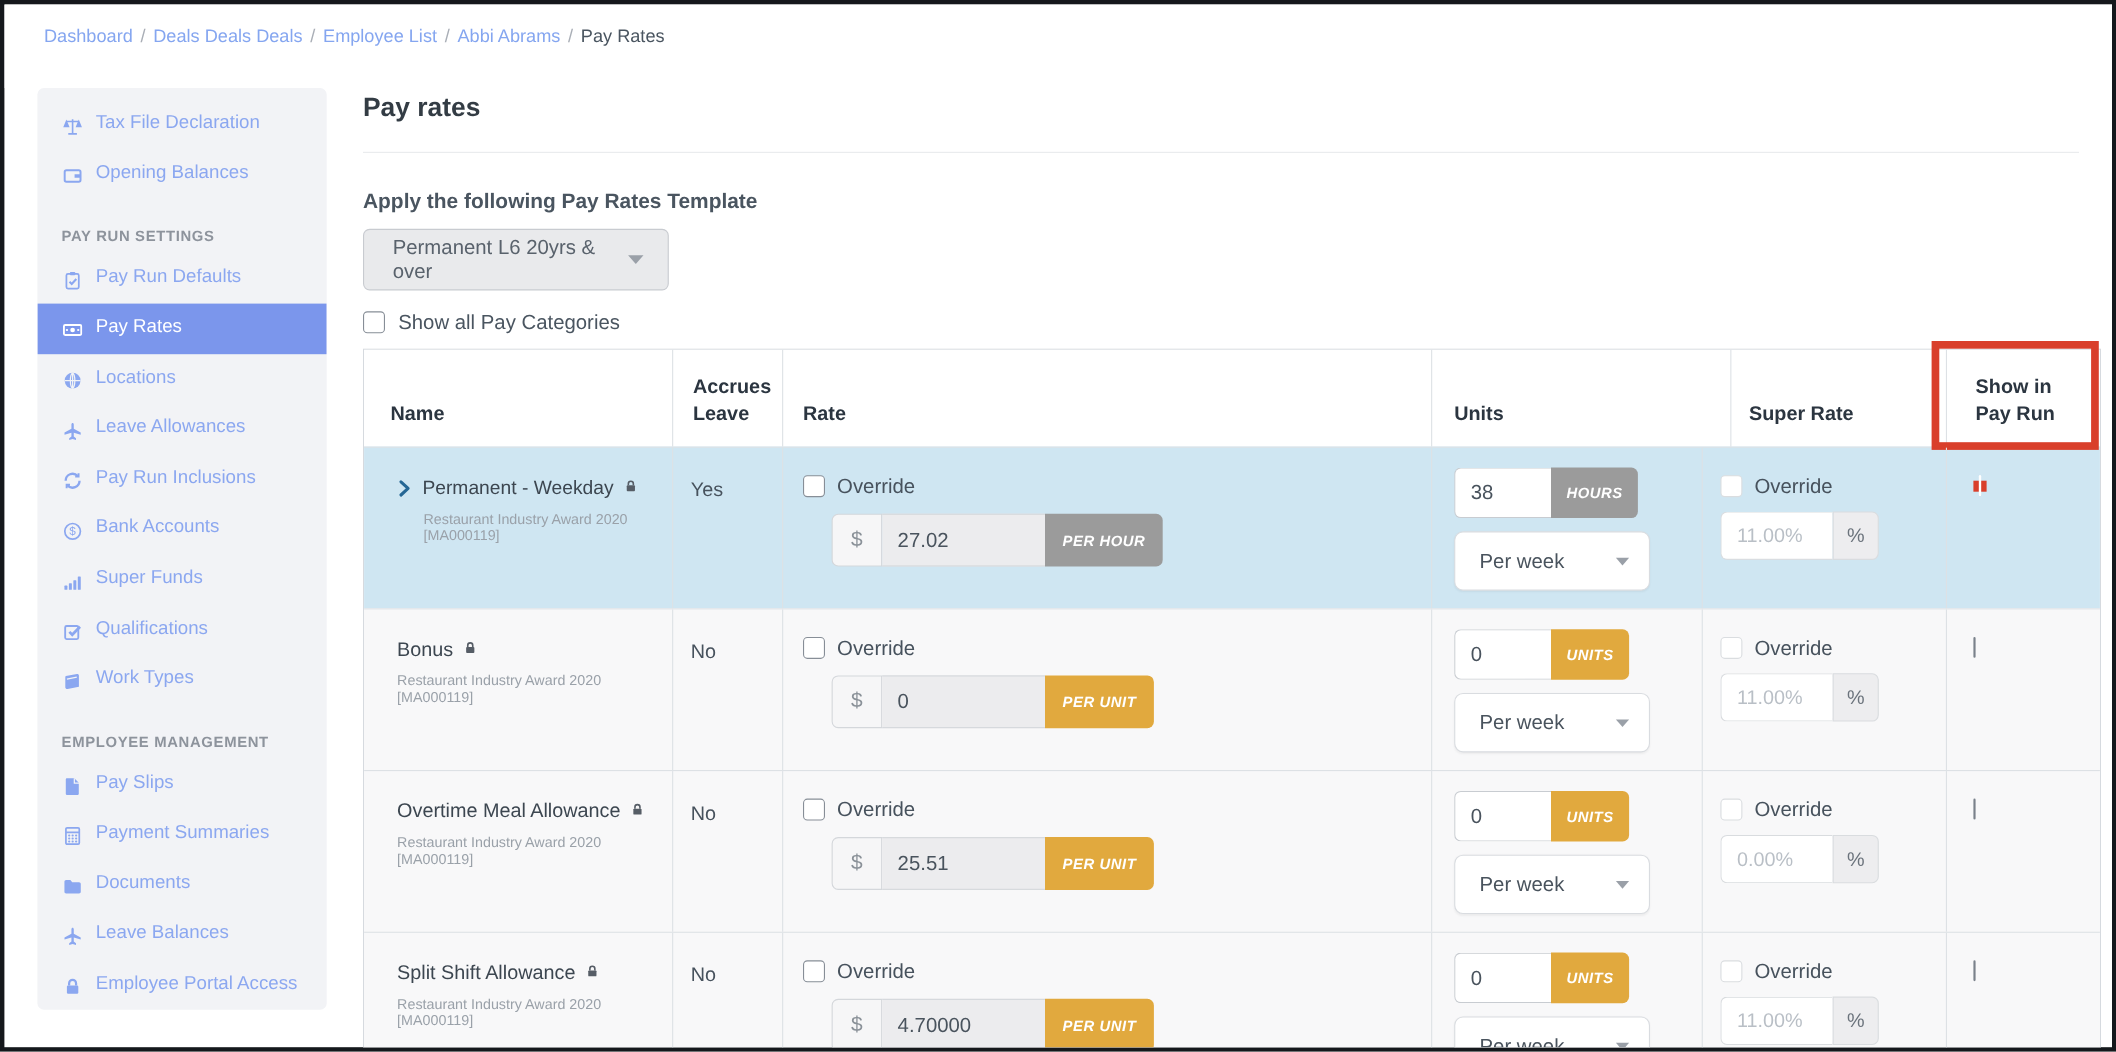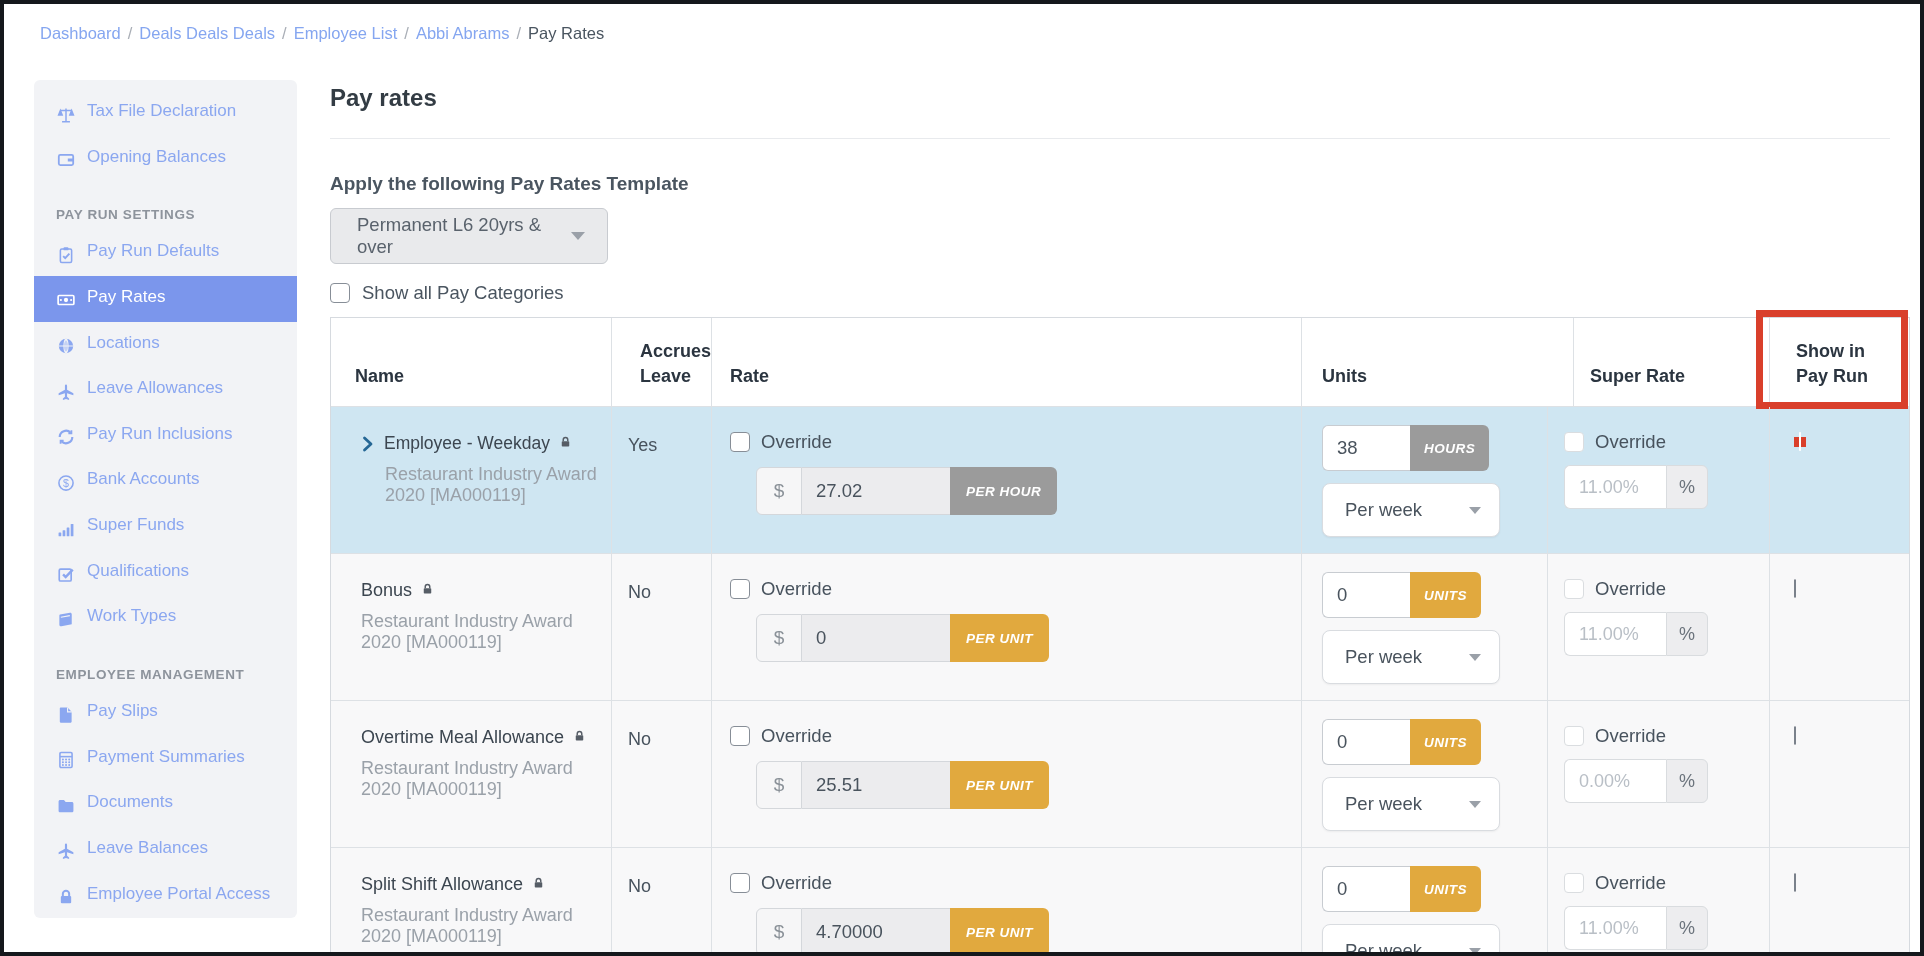--- a/index.html
+++ b/index.html
@@ -59,35 +59,35 @@
   .cb.big { width: 22px; height: 22px; border-color: #7a818b; }
 
   
   .paytable { margin-top: 13px; width: 1580px; border: 1px solid #d6dadf; background: #fff; }
   .trow, .thead { display: grid; grid-template-columns: 280px 100px 590px 246px 222px 142px; }
   .thead { height: 88px; background: #fff; }
   .cell { border-left: 1px solid #dde1e5; position: relative; }
   .cell:first-child { border-left: none; }
   .hcell { display: flex; align-items: flex-end; padding-bottom: 18px; font-size: 18px; font-weight: 700; color: #2b3540; line-height: 1.35; }
   .h-name { padding-left: 24px; }
-  .h-accrues { padding-left: 28px; }
+  .h-accrues { padding-left: 18px; }
   .h-rate { padding-left: 18px; }
   .h-units { padding-left: 20px; }
   .h-super { padding-left: 16px; margin-left: 26px; }
   .h-show { padding-left: 26px; }
   .red-frame {
     position: absolute; top: -8px; bottom: -3px; left: -14px; right: 3px;
     border: 7px solid #d93f2b; pointer-events: none;
   }
   .trow { border-top: 1px solid #dde1e5; height: 147px; background: #f8f8f9; }
   .trow.hl { background: #cfe6f2; }
 
   .c-name { padding: 26px 14px 0 30px; }
   .name-line { display: flex; align-items: center; gap: 9px; font-size: 18px; color: #3c4650; }
-  .award-line { margin-top: 10px; font-size: 18px; color: #9aa1a9; }
+  .award-line { margin-top: 10px; font-size: 13px; color: #9aa1a9; }
   .trow .c-name .award-line { padding-left: 0; }
   .hl .name-line { font-size: 17.5px; }
   .hl .award-line { margin-left: 24px; }
   .chev { line-height: 0; cursor: pointer; }
 
   .c-accrues { padding: 28px 10px 0 16px; font-size: 18px; color: #47525d; }
   .c-rate { padding: 24px 10px 0 18px; }
   .ovr { display: flex; align-items: center; gap: 11px; font-size: 18.5px; color: #47525d; }
 
   .grp { display: inline-flex; margin: 14px 0 0 26px; height: 48px; }
@@ -287,21 +287,21 @@
           <span class="red-frame"></span>
         </div>
       </div>
 
       <div class="trow hl">
         <div class="cell c-name">
           <div class="name-line">
             <span class="chev"><svg width="14" height="16" viewBox="0 0 14 16">
                   <path d="M3.5 2l6.5 6-6.5 6" fill="none" stroke="#256795" stroke-width="2.8" stroke-linecap="round" stroke-linejoin="round"></path>
                 </svg></span>
-            <span>Employee - Weekday</span>
+            <span>Permanent - Weekday</span>
             <span><svg width="13" height="14" viewBox="0 0 16 16">
                   <path d="M5.2 7V5.2a2.8 2.8 0 015.6 0V7" fill="none" stroke="#565d66" stroke-width="1.8"></path>
                   <rect x="3.4" y="7" width="9.2" height="6.6" rx="1" fill="#565d66"></rect>
                 </svg></span>
           </div>
           <div class="award-line">Restaurant Industry Award 2020 [MA000119]</div>
         </div>
         <div class="cell c-accrues">Yes</div>
         <div class="cell c-rate">
           <div class="ovr">

